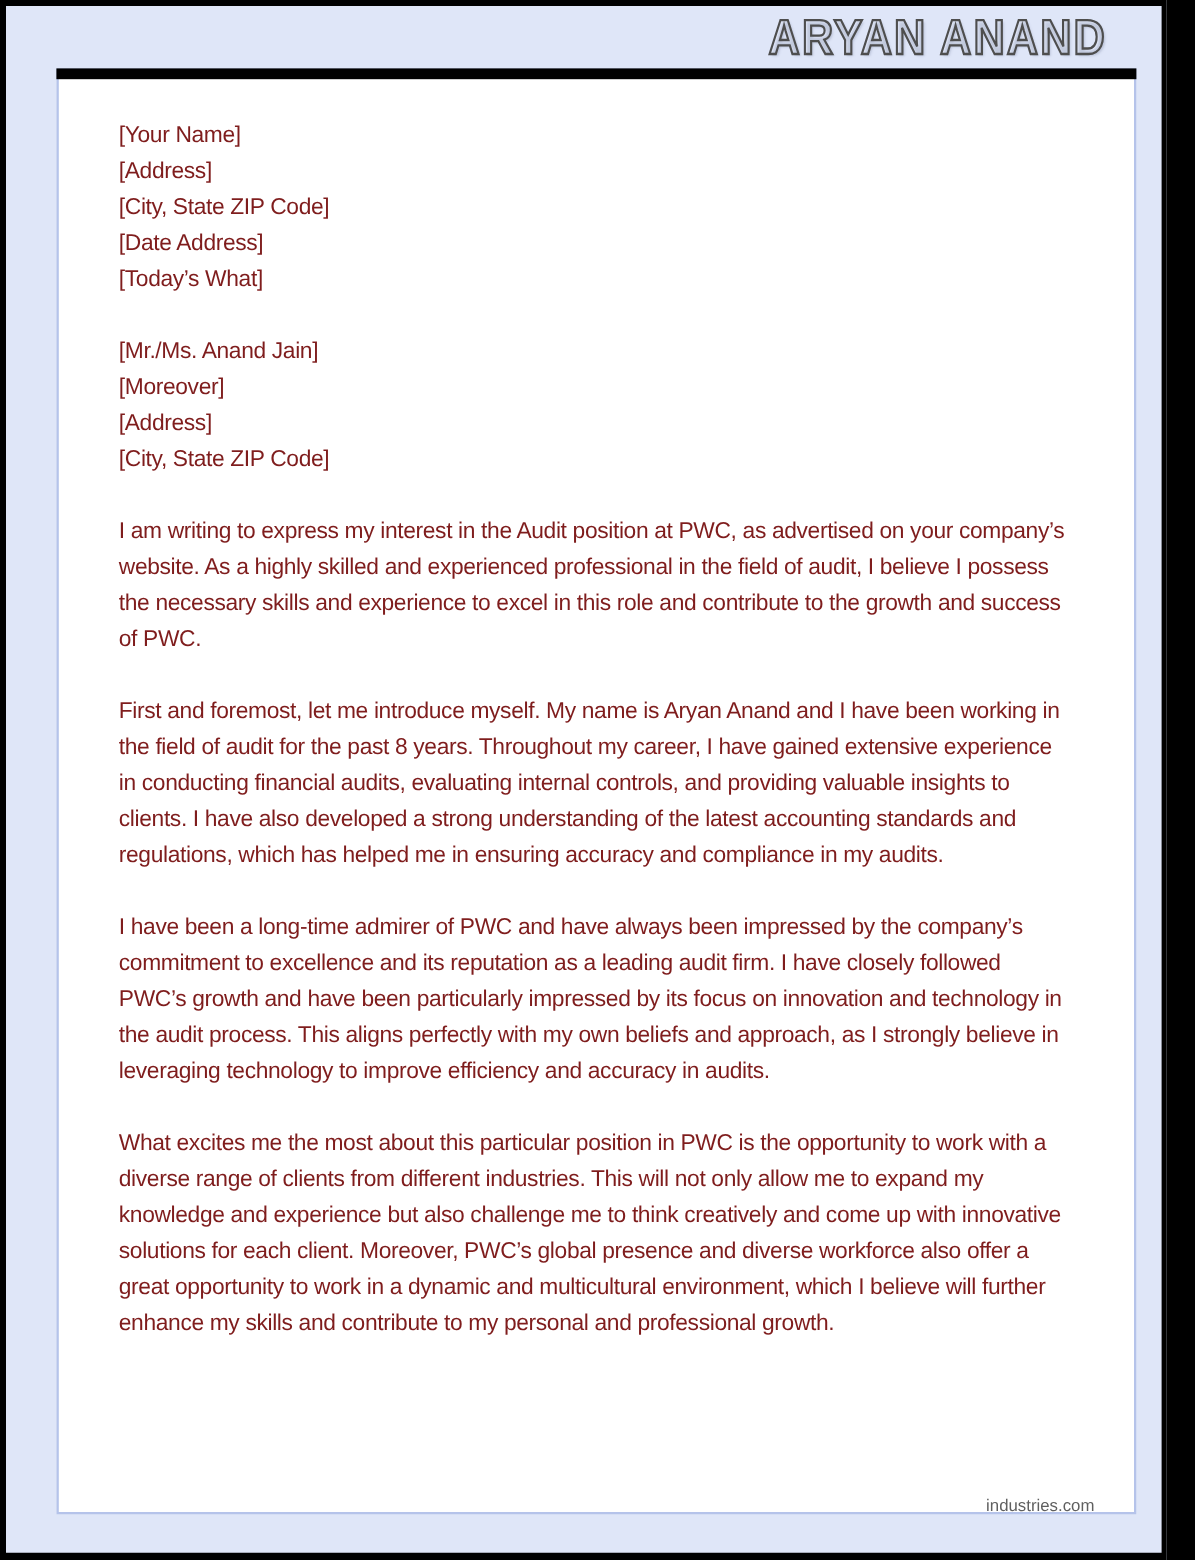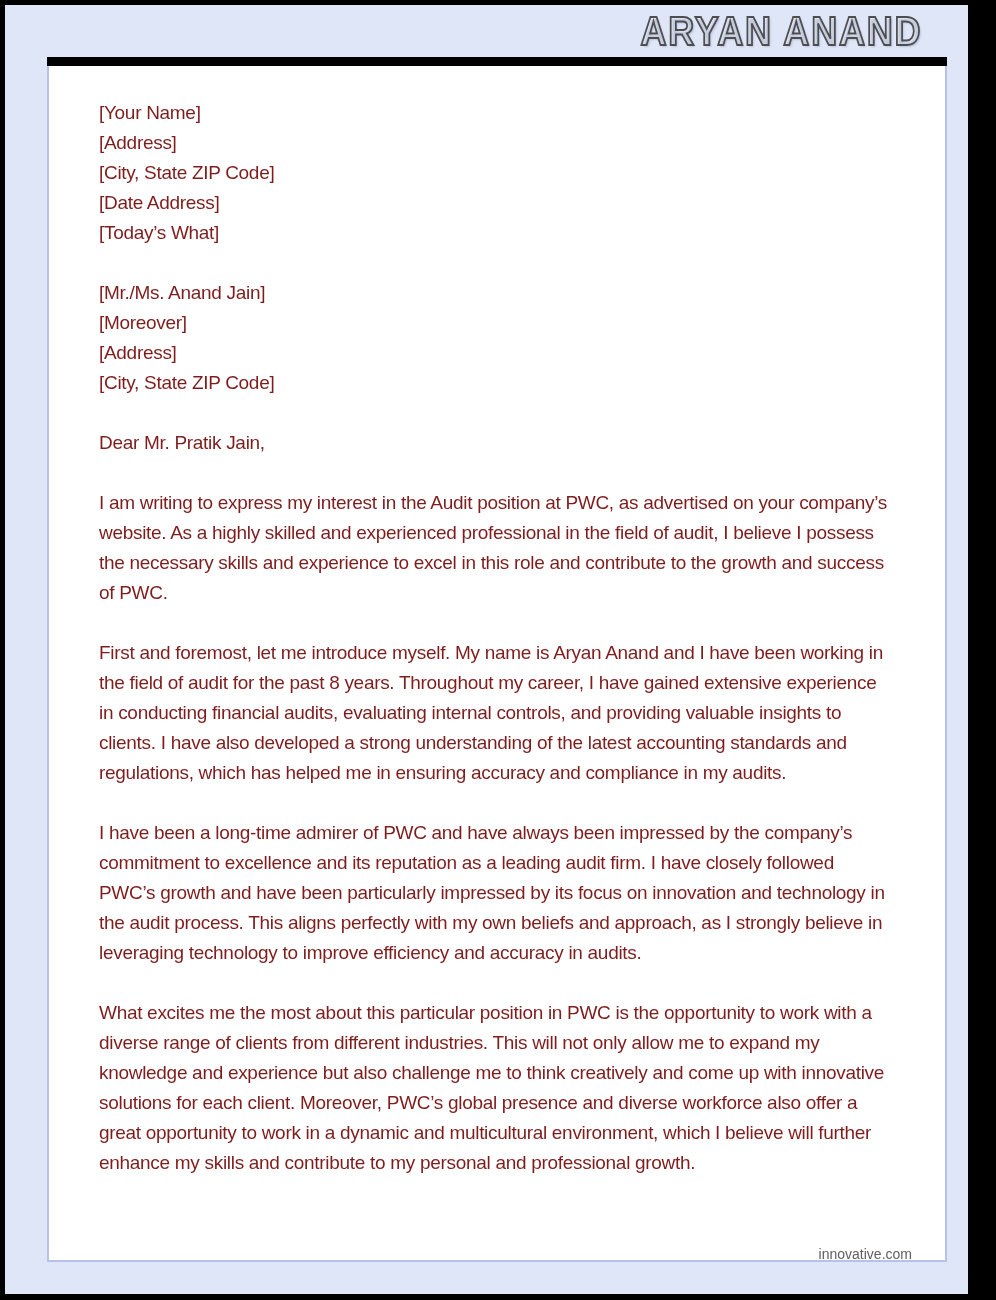--- a/index.html
+++ b/index.html
@@ -109,24 +109,23 @@
       <div class="line">[Today’s What]</div>
     </div>
 
     <div class="block">
       <div class="line">[Mr./Ms. Anand Jain]</div>
       <div class="line">[Moreover]</div>
       <div class="line">[Address]</div>
       <div class="line">[City, State ZIP Code]</div>
     </div>
 
-    <div class="block">Dear Mr. Pratik Jain,</div>
 
     <p class="paragraph">I am writing to express my interest in the Audit position at PWC, as advertised on your company’s website. As a highly skilled and experienced professional in the field of audit, I believe I possess the necessary skills and experience to excel in this role and contribute to the growth and success of PWC.</p>
     <p class="paragraph">First and foremost, let me introduce myself. My name is Aryan Anand and I have been working in the field of audit for the past 8 years. Throughout my career, I have gained extensive experience in conducting financial audits, evaluating internal controls, and providing valuable insights to clients. I have also developed a strong understanding of the latest accounting standards and regulations, which has helped me in ensuring accuracy and compliance in my audits.</p>
     <p class="paragraph">I have been a long-time admirer of PWC and have always been impressed by the company’s commitment to excellence and its reputation as a leading audit firm. I have closely followed PWC’s growth and have been particularly impressed by its focus on innovation and technology in the audit process. This aligns perfectly with my own beliefs and approach, as I strongly believe in leveraging technology to improve efficiency and accuracy in audits.</p>
     <p class="paragraph">What excites me the most about this particular position in PWC is the opportunity to work with a diverse range of clients from different industries. This will not only allow me to expand my knowledge and experience but also challenge me to think creatively and come up with innovative solutions for each client. Moreover, PWC’s global presence and diverse workforce also offer a great opportunity to work in a dynamic and multicultural environment, which I believe will further enhance my skills and contribute to my personal and professional growth.</p>
 
   </div>
 
-  <div class="watermark">innovative.com</div>
+  <div class="watermark">industries.com</div>
 
 </div>
 
 </body></html>

